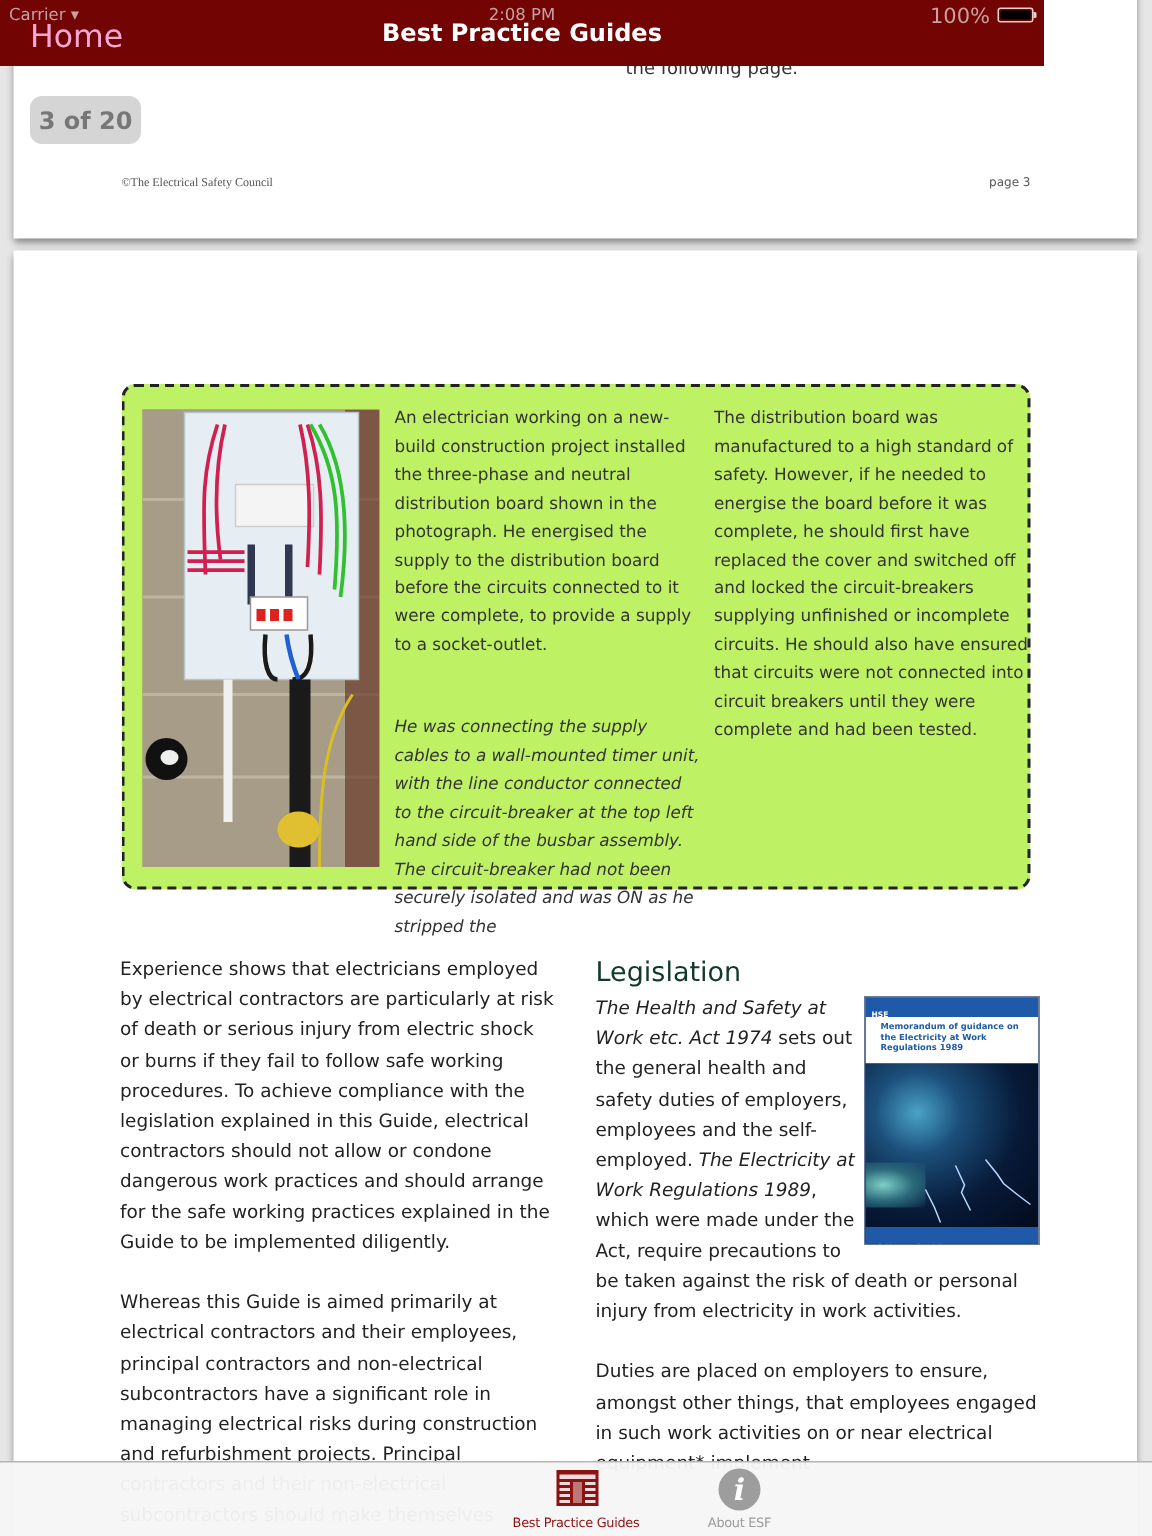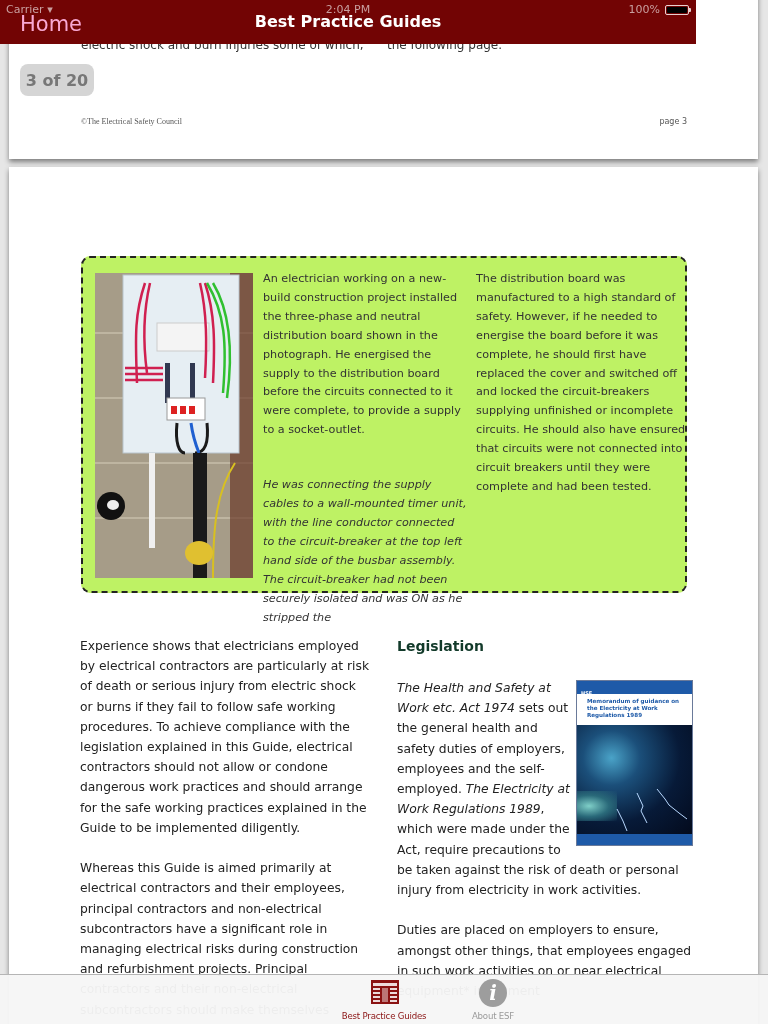--- a/index.html
+++ b/index.html
@@ -6,58 +6,58 @@
   html, body { width: 768px; height: 1024px; overflow: hidden; background: #eaeaea; font-family: "DejaVu Sans", sans-serif; }
   .stage { position: relative; width: 768px; height: 1024px; overflow: hidden; background: #e6e6e6; }
 
   
   .page { position: absolute; left: 9px; width: 749px; background: #fff; box-shadow: 0 3px 5px rgba(0,0,0,0.45); }
   .page-prev { top: -20px; height: 179px; }
   .page-cur { top: 167px; height: 900px; }
 
   .prev-line { position: absolute; top: 58px; font-size: 12px; color: #333; }
   .prev-line.l { left: 72px; }
-  .prev-line.r { left: 378px; }
+  .prev-line.r { left: 408px; }
   .footer-left { position: absolute; left: 72px; top: 137px; font-size: 8px; color: #555; font-family: Liberation Serif, serif; }
   .footer-right { position: absolute; right: 71px; top: 137px; font-size: 8px; color: #555; }
 
   
   .page-counter { position: absolute; left: 20px; top: 64px; width: 74px; height: 32px; border-radius: 8px; background: #d5d5d5; color: #777; font-size: 16px; font-weight: bold; display: flex; align-items: center; justify-content: center; z-index: 5; }
 
   
   .case-box { position: absolute; left: 72px; top: 89px; width: 606px; height: 337px; background: #bef264; border: 2px dashed #222; border-radius: 9px; }
   .case-photo { position: absolute; left: 12px; top: 15px; width: 158px; height: 305px; overflow: hidden; background: #8a8272; }
   .case-col { position: absolute; top: 12px; font-size: 11.2px; line-height: 18.9px; color: #333; }
   .case-col p + p { margin-top: 36px; font-style: italic; }
   .case-col.c1 { left: 180px; width: 205px; }
   .case-col.c2 { left: 393px; width: 210px; }
 
   
   .body-col { position: absolute; font-size: 12.3px; line-height: 20.2px; color: #222; }
   .body-col p + p { margin-top: 20.2px; }
   .body-col.left { left: 71px; top: 469px; width: 292px; }
-  .legis-heading { position: absolute; left: 388px; top: 471px; font-size: 14px; font-weight: bold; color: #123a2a; }
-  .legis-text { position: absolute; left: 388px; top: 511px; width: 296px; font-size: 12.3px; line-height: 20.2px; color: #222; }
+  .legis-heading { position: absolute; left: 388px; top: 471px; font-size: 18px; font-weight: normal; color: #123a2a; }
+  .legis-text { position: absolute; left: 388px; top: 495px; width: 296px; font-size: 12.3px; line-height: 20.2px; color: #222; }
   .legis-text p + p { margin-top: 20.2px; }
   .legis-text i { font-style: italic; }
   .book { float: right; width: 117px; height: 166px; margin: 2px 0 6px 6px; background: #06142e; border: 1px solid #6a7a9a; position: relative; overflow: hidden; }
   .book-top { position: absolute; left: 0; top: 0; right: 0; height: 44px; background: #fff; }
   .book-strip { position: absolute; left: 0; top: 0; right: 0; height: 13px; background: #1e5aa8; }
   .book-logo { position: absolute; left: 4px; top: 2px; font-size: 5px; color: #fff; font-weight: bold; }
   .book-title { position: absolute; left: 10px; top: 17px; right: 4px; font-size: 5.6px; line-height: 7px; color: #1e5aa8; font-weight: bold; }
   .book-sky { position: absolute; left: 0; top: 44px; right: 0; height: 110px; background: radial-gradient(ellipse at 30% 30%, #4aa3c8 0%, #1b4f7a 25%, #071a38 60%, #030a1c 100%); }
   .book-sky2 { position: absolute; left: 0; top: 110px; width: 40px; height: 30px; background: radial-gradient(ellipse at 30% 50%, #7fcfc8 0%, #2a6a7a 50%, rgba(0,0,0,0) 100%); }
   .book-bottom { position: absolute; left: 0; bottom: 0; right: 0; height: 11px; background: #1e5aa8; }
   .book-bottom span { position: absolute; left: 8px; top: 3px; font-size: 4px; color: #cfe0ff; }
 
   
   .navbar { position: absolute; left: 0; top: 0; width: 696px; height: 44px; background: #720404; z-index: 10; }
   .status-carrier { position: absolute; left: 6px; top: 3px; font-size: 11px; color: #c9a0a0; }
   .status-time { position: absolute; left: 0; right: 0; top: 3px; text-align: center; font-size: 11px; color: #c9a0a0; }
-  .status-battery-text { position: absolute; right: 36px; top: 3px; font-size: 11px; color: #c9a0a0; }
+  .status-battery-text { position: absolute; right: 36px; top: 3px; font-size: 14px; color: #c9a0a0; }
   .battery-icon { position: absolute; right: 7px; top: 5px; width: 24px; height: 10px; border: 1px solid #e8d0d0; border-radius: 2px; padding: 1px; }
   .battery-icon::after { content: ""; position: absolute; right: -3px; top: 2px; width: 2px; height: 4px; background: #e8d0d0; border-radius: 0 1px 1px 0; }
   .battery-fill { width: 100%; height: 100%; background: #000; border-radius: 1px; }
   .home-btn { position: absolute; left: 20px; top: 12px; font-size: 21px; color: #f9a8d4; cursor: pointer; }
   .nav-title { position: absolute; left: 0; right: 0; top: 12px; text-align: center; font-size: 16px; font-weight: bold; color: #fff; pointer-events: none; }
 
   
   .tabbar { position: absolute; left: 0; top: 974px; width: 768px; height: 50px; background: rgba(246,246,246,0.96); border-top: 1px solid #b5b5b5; z-index: 10; }
   .tab { position: absolute; top: 0; width: 120px; height: 50px; text-align: center; cursor: pointer; }
   .tab.t1 { left: 214px; }
@@ -67,21 +67,20 @@
   .tab-label { position: absolute; left: 0; right: 0; top: 36px; font-size: 8.6px; letter-spacing: -0.2px; color: #9a9a9a; }
   .tab.active .tab-label { color: #8a1212; }
   .circle-icon { width: 28px; height: 28px; border-radius: 50%; background: #9d9d9d; color: #fff; display: flex; align-items: center; justify-content: center; }
 </style>
 </head>
 <body>
 
 <div class="stage">
 
   <div class="page page-prev">
-    <div class="prev-line l">electric shock and burn injuries some of which,</div>
     <div class="prev-line r">the following page.</div>
     <div class="footer-left">©The Electrical Safety Council</div>
     <div class="footer-right">page 3</div>
   </div>
 
   <div class="page-counter">3 of 20</div>
 
   <div class="page page-cur">
 
     <div class="case-box">
@@ -167,21 +166,21 @@
             <span>Guidance on Regulations</span>
           </div>
       </div>
       <p><i>The Health and Safety at Work etc. Act 1974</i><span> sets out the general health and safety duties of employers, employees and the self-employed. </span><i>The Electricity at Work Regulations 1989</i><span>, which were made under the Act, require precautions to be taken against the risk of death or personal injury from electricity in work activities.</span></p>
       <p>Duties are placed on employers to ensure, amongst other things, that employees engaged in such work activities on or near electrical equipment* implement</p>
     </div>
   </div>
 
   <div class="navbar">
     <div class="status-carrier"><span>Carrier</span> <span>▾</span></div>
-    <div class="status-time">2:04 PM</div>
+    <div class="status-time">2:08 PM</div>
     <div class="status-battery-text">100%</div>
     <div class="battery-icon">
         <div class="battery-fill"></div>
       </div>
     <div class="home-btn">Home</div>
     <div class="nav-title">Best Practice Guides</div>
   </div>
 
   <div class="tabbar">
     <div class="tab t2 active">

